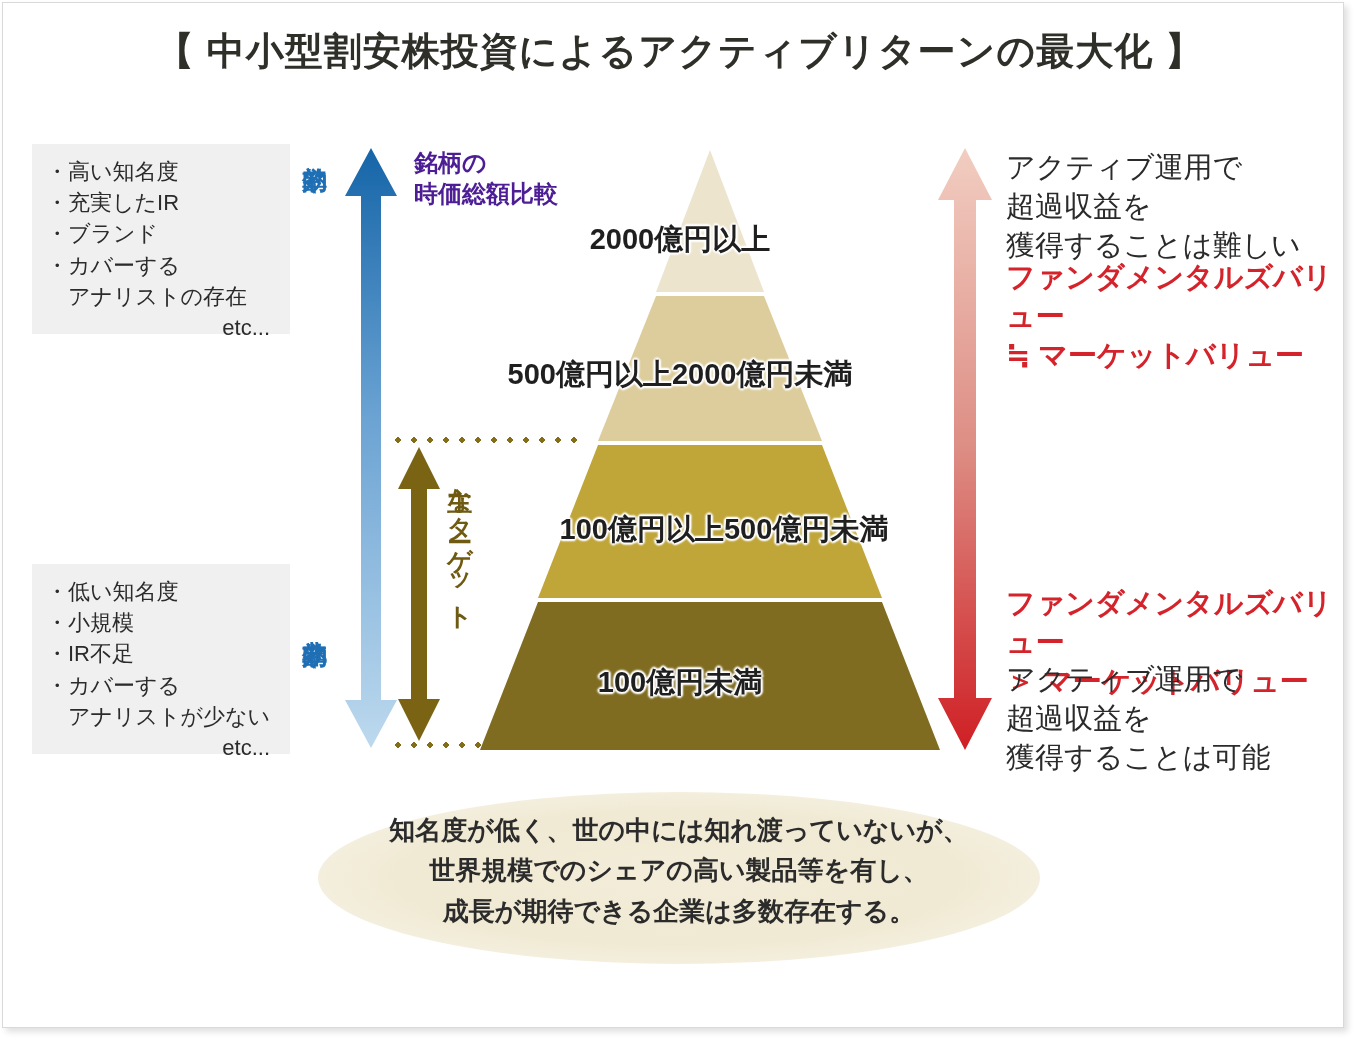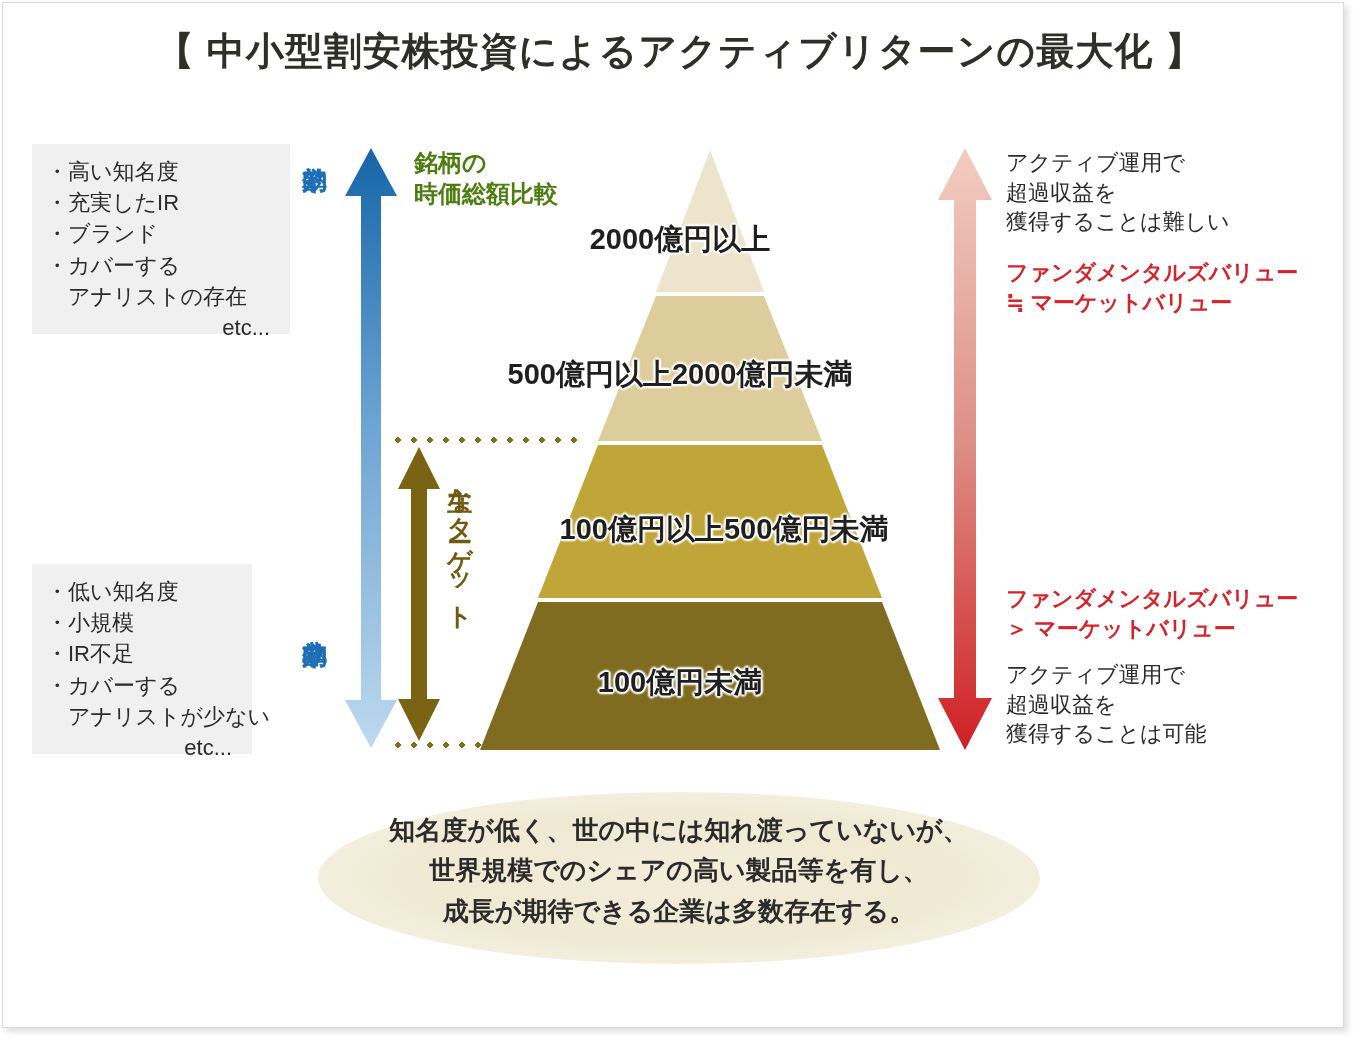--- a/index.html
+++ b/index.html
@@ -42,21 +42,21 @@
   .info-box {
     position: absolute;
     background: #f0f0f0;
     font-size: 22px;
     line-height: 1.42;
     color: #2b2b2b;
     padding: 12px 14px 10px 14px;
     box-sizing: border-box;
   }
   #info-top  { left: 32px; top: 144px;  width: 258px; height: 190px; }
-  #info-bot  { left: 32px; top: 564px;  width: 220px; height: 190px; }
+  #info-bot  { left: 32px; top: 564px;  width: 258px; height: 190px; }
   .info-box .line { white-space: pre; }
   .info-box .etc { text-align: right; padding-right: 6px; }
 
   
   #blue-arrow {
     position: absolute;
     left: 345px; top: 148px;
     width: 52px; height: 600px;
   }
   .eff-label {
@@ -96,21 +96,21 @@
   }
   #dots-top { left: 390px; top: 437px; width: 196px; }
   #dots-bot { left: 390px; top: 742px; width: 96px; }
 
   
   #cap-value {
     position: absolute;
     left: 414px; top: 148px;
     font-size: 24px;
     font-weight: bold;
-    color: #4d7c0f;
+    color: #4c1d95;
     line-height: 1.28;
     white-space: pre-line;
   }
 
   
   #pyramid {
     position: absolute;
     left: 470px; top: 150px;
     width: 492px; height: 606px;
   }
@@ -134,21 +134,21 @@
   
   #red-arrow {
     position: absolute;
     left: 938px; top: 148px;
     width: 54px; height: 602px;
   }
 
   
   .side-text {
     position: absolute;
-    font-size: 22px;
+    font-size: 29px;
     line-height: 1.35;
     white-space: pre-line;
   }
   .dark { color: #2b2b2b; font-weight: normal; }
   .red  { color: #d4232a; font-weight: bold; }
   #rt-1 { left: 1006px; top: 148px; }
   #rt-2 { left: 1006px; top: 258px; }
   #rt-3 { left: 1006px; top: 584px; }
   #rt-4 { left: 1006px; top: 660px; }
 

